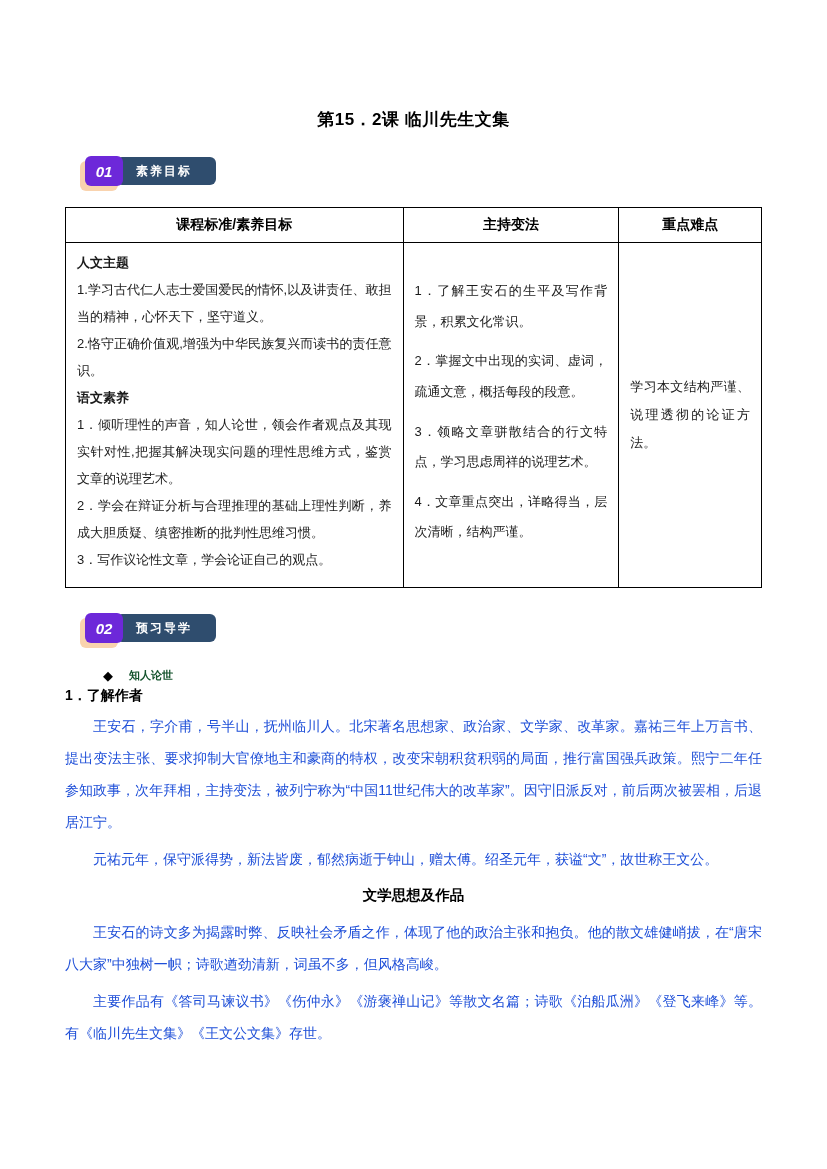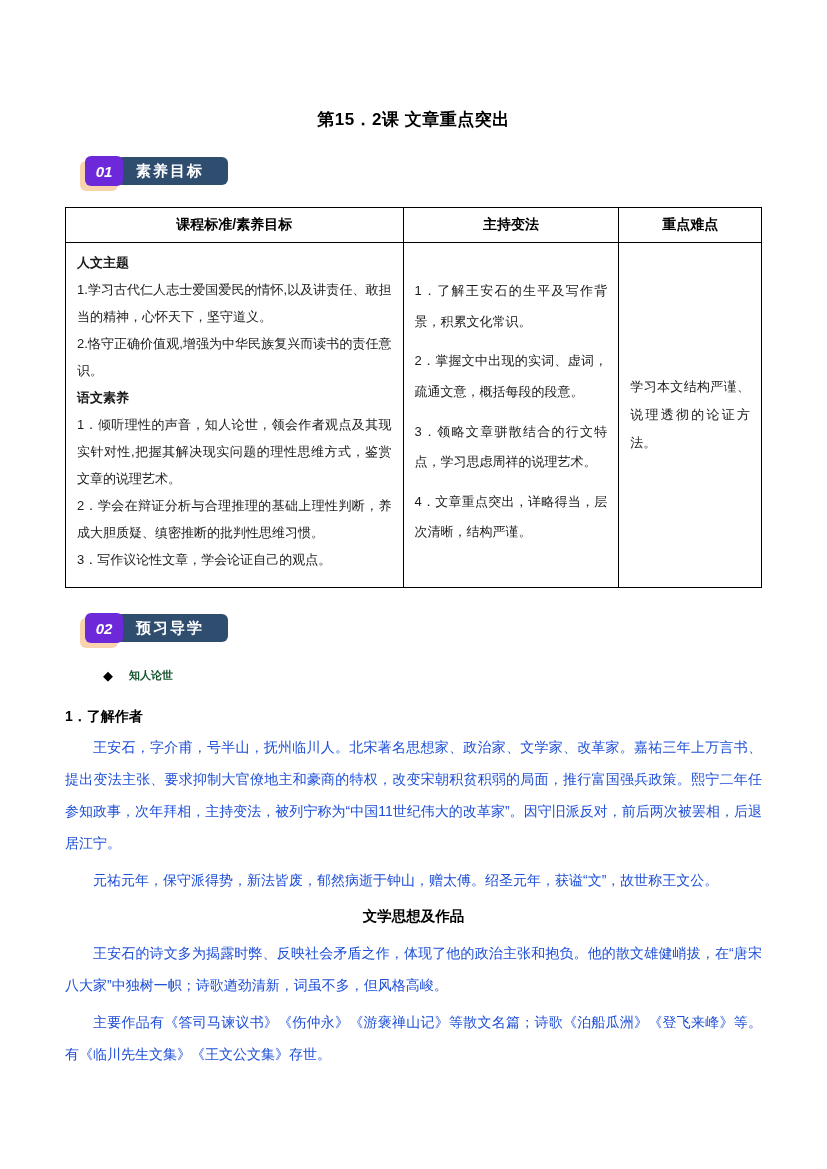--- a/index.html
+++ b/index.html
@@ -29,21 +29,21 @@
     background:#6d28d9;
     border-radius:6px;
     color:#fff; font-weight:bold; font-style:italic; font-size:15px;
     display:flex; align-items:center; justify-content:center;
     box-shadow:-5px 5px 0 0 #F9D3AE;
   }
   .badge-label {
     position:relative; z-index:1;
     margin-left:-7px;
     background:#2F4D6E;
-    color:#fff; font-weight:bold; font-size:15px;
+    color:#fff; font-weight:bold; font-size:12px;
     letter-spacing:2px;
     padding:5px 24px 5px 20px;
     border-radius:6px;
     line-height:18px;
   }
 
   
   table.goals { width:100%; border-collapse:collapse; margin-top:20px; table-layout:fixed; }
   .goals th, .goals td { border:1.5px solid #000; }
   .goals th { font-size:14px; font-weight:bold; text-align:center; padding:8px 4px; color:#000; }
@@ -56,21 +56,21 @@
   .cell-standards p.subhead { font-weight:bold; text-align:left; }
   .cell-goals { vertical-align:middle;margin-left:34px; }
   .cell-goals p { line-height:2.35; margin:3px 0 9px; text-align:justify; }
   .cell-key { vertical-align:middle; }
   .cell-key p { line-height:2.15; text-align:justify; }
 
   
   .zhiren-row { margin-top:24px; padding-left:38px; display:flex; align-items:center; }
   .diamond { font-size:13px; margin-right:16px; color:#000; }
   .zhiren-title { font-size:11px; font-weight:bold; color:#14532d; }
-  .subsection-heading { margin-top:25px; font-size:14px; font-weight:bold; color:#000; }
+  .subsection-heading { margin-top:4px; font-size:14px; font-weight:bold; color:#000; }
   .body-para {
     margin-top:5px;
     font-size:14px;
     line-height:32px;
     text-align:justify;
     text-indent:2em;
     color:#1d4ed8;
   }
   .center-heading {
     margin-top:4px;
@@ -79,21 +79,21 @@
     font-weight:bold;
     line-height:32px;
     color:#000;
   }
 </style>
 </head>
 <body>
 
 <div class="page">
 
-  <h1 class="doc-title">第15．2课 文章重点突出</h1>
+  <h1 class="doc-title">第15．2课 临川先生文集</h1>
 
   <div class="badge">
     <span class="badge-num">01</span>
     <span class="badge-label">素养目标</span>
   </div>
 
   <table class="goals">
     <colgroup>
       <col class="col-standards">
       <col class="col-goals">

